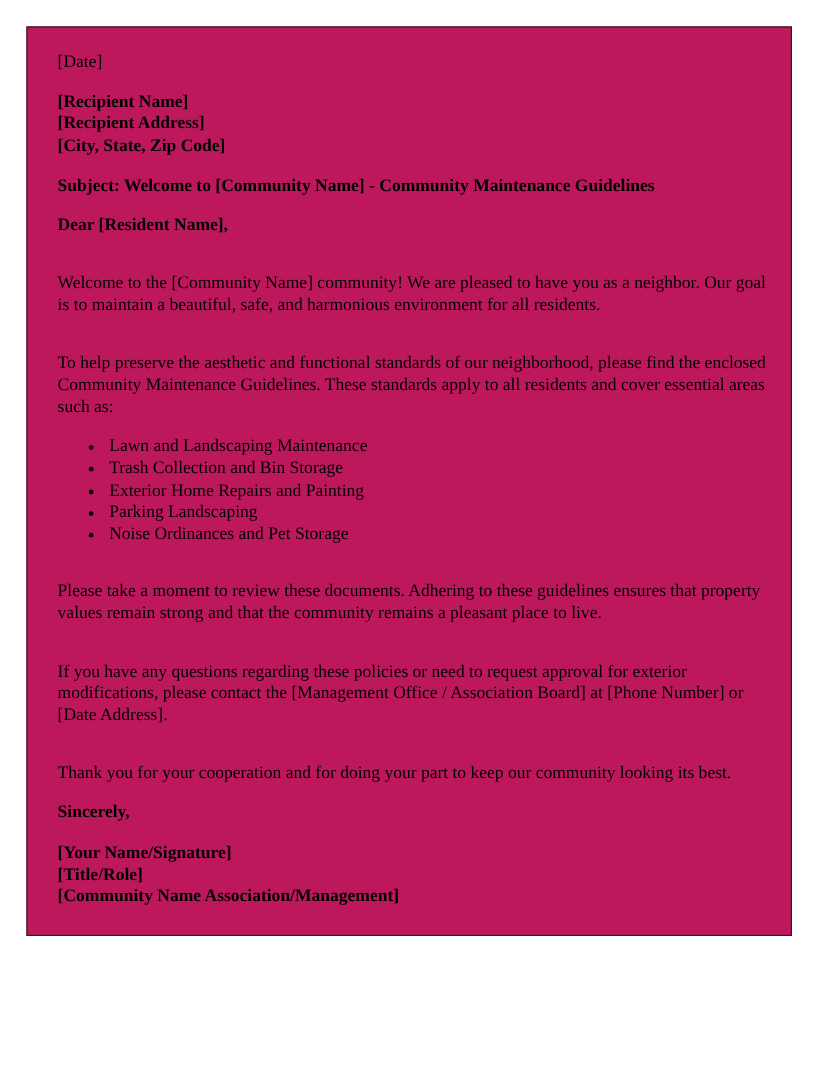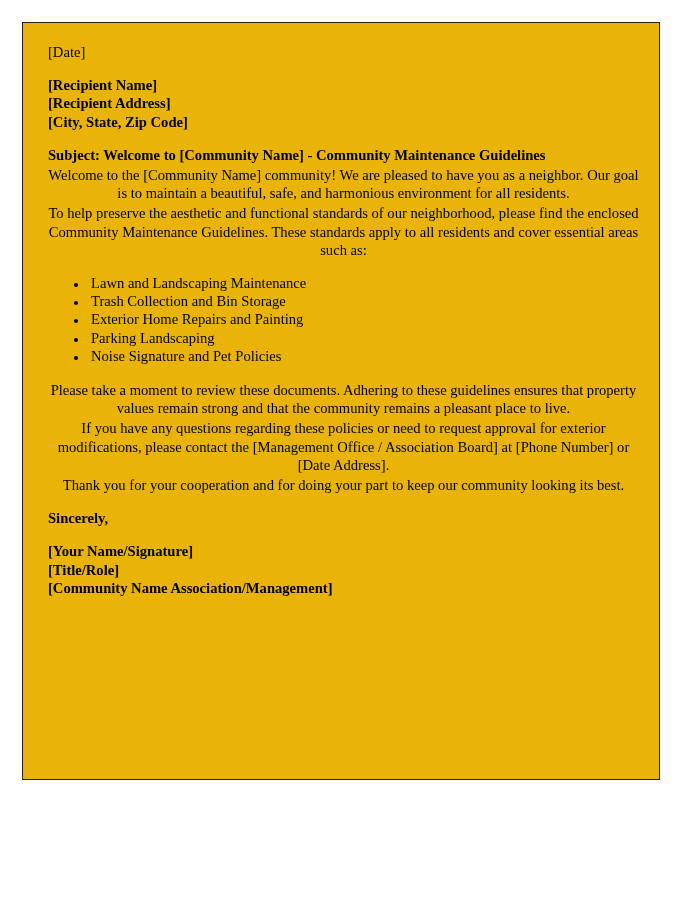--- a/index.html
+++ b/index.html
@@ -16,21 +16,21 @@
     overflow: hidden;
   }
   #letter-page {
     position: absolute;
     left: 22px;
     top: 22px;
     width: 638px;
     height: 758px;
     border: 1px solid #222222;
     box-sizing: border-box;
-    background: #eab308;
+    background: #be185d;
   }
   #letter-body {
     position: absolute;
     left: 25px;
     top: 20px;
     width: 591px;
   }
   .line {
     font-size: 14.6px;
     line-height: 18.2px;
@@ -39,22 +39,21 @@
   .para {
     font-size: 14.6px;
     line-height: 18.2px;
     text-align: left;
   }
   .gap-block {
     margin-top: 15px;
     font-weight: bold;
   }
   .gap-para {
-    margin-top: 2px;
-    text-align: center;
+    margin-top: 30px;
   }
   ul.bullet-list {
     margin: 15px 0 16px 0;
     padding: 0 0 0 40px;
     list-style-type: disc;
   }
   ul.bullet-list li {
     font-size: 14.6px;
     line-height: 18.2px;
     padding-left: 3px;
@@ -72,31 +71,32 @@
     <div class="line">[Date]</div>
 
     <div class="gap-block">
       <div class="line">[Recipient Name]</div>
       <div class="line">[Recipient Address]</div>
       <div class="line">[City, State, Zip Code]</div>
     </div>
 
     <div class="line gap-block">Subject: Welcome to [Community Name] - Community Maintenance Guidelines</div>
 
+    <div class="line gap-block">Dear [Resident Name],</div>
 
     <div class="para gap-para">Welcome to the [Community Name] community! We are pleased to have you as a neighbor. Our goal is to maintain a beautiful, safe, and harmonious environment for all residents.</div>
 
     <div class="para gap-para">To help preserve the aesthetic and functional standards of our neighborhood, please find the enclosed Community Maintenance Guidelines. These standards apply to all residents and cover essential areas such as:</div>
 
     <ul class="bullet-list">
       <li>Lawn and Landscaping Maintenance</li>
       <li>Trash Collection and Bin Storage</li>
       <li>Exterior Home Repairs and Painting</li>
       <li>Parking Landscaping</li>
-      <li>Noise Signature and Pet Policies</li>
+      <li>Noise Ordinances and Pet Storage</li>
     </ul>
 
     <div class="para gap-para">Please take a moment to review these documents. Adhering to these guidelines ensures that property values remain strong and that the community remains a pleasant place to live.</div>
 
     <div class="para gap-para">If you have any questions regarding these policies or need to request approval for exterior modifications, please contact the [Management Office / Association Board] at [Phone Number] or [Date Address].</div>
 
     <div class="para gap-para">Thank you for your cooperation and for doing your part to keep our community looking its best.</div>
 
     <div class="line gap-block">Sincerely,</div>
 

